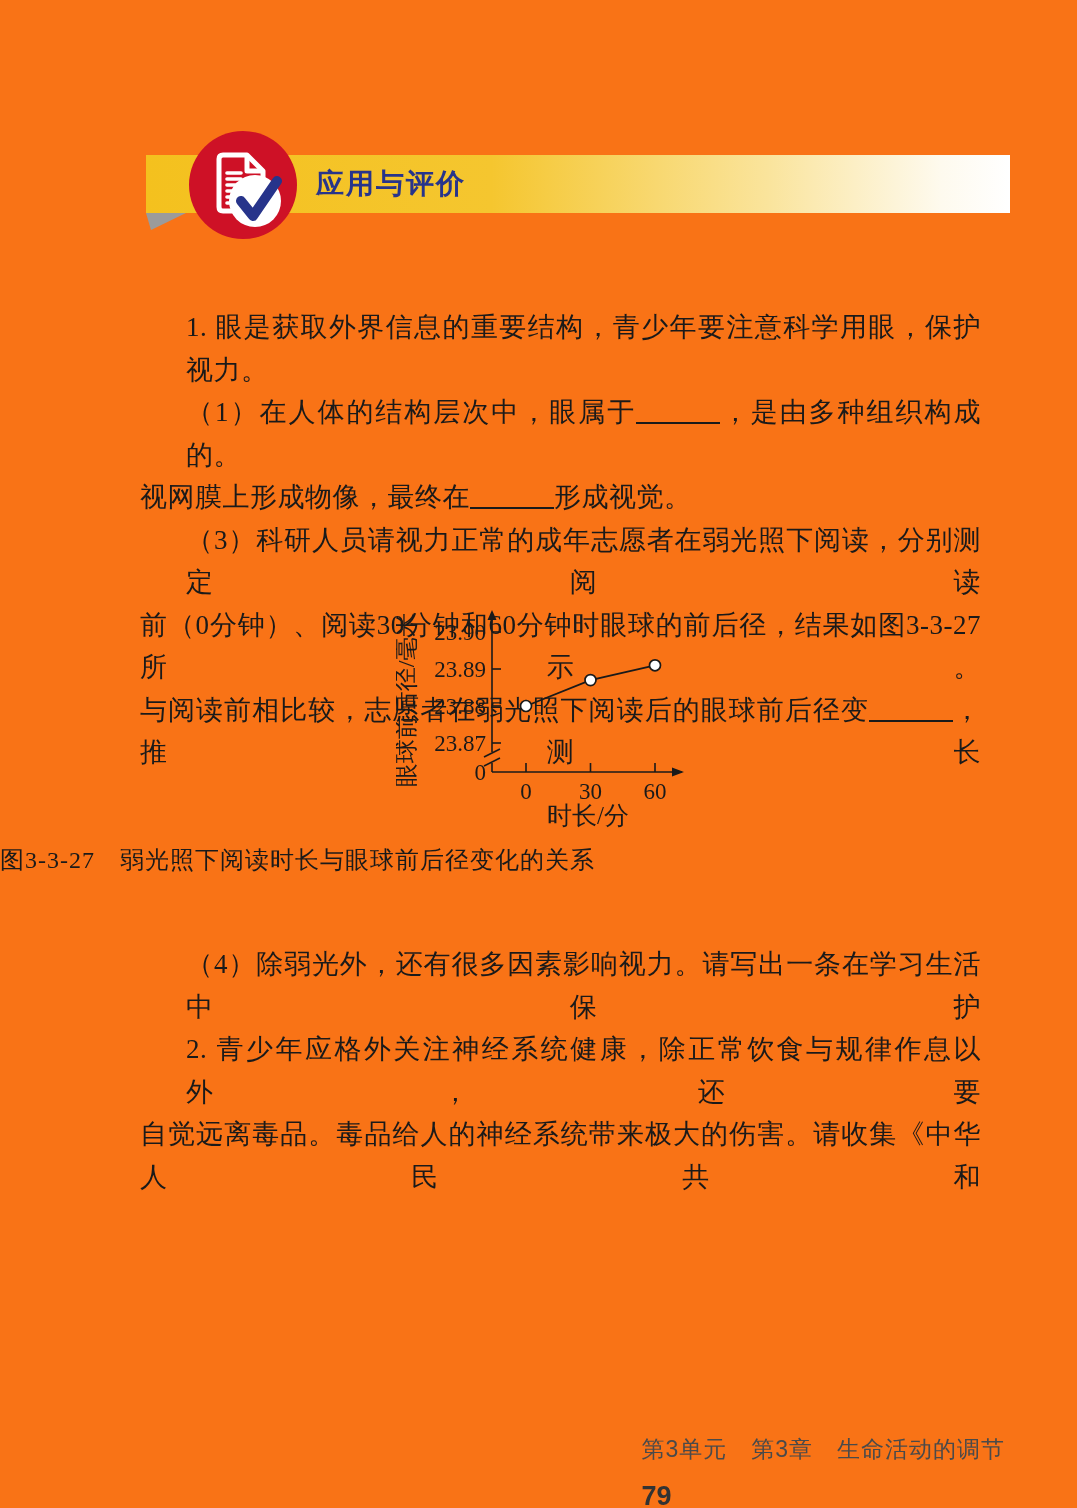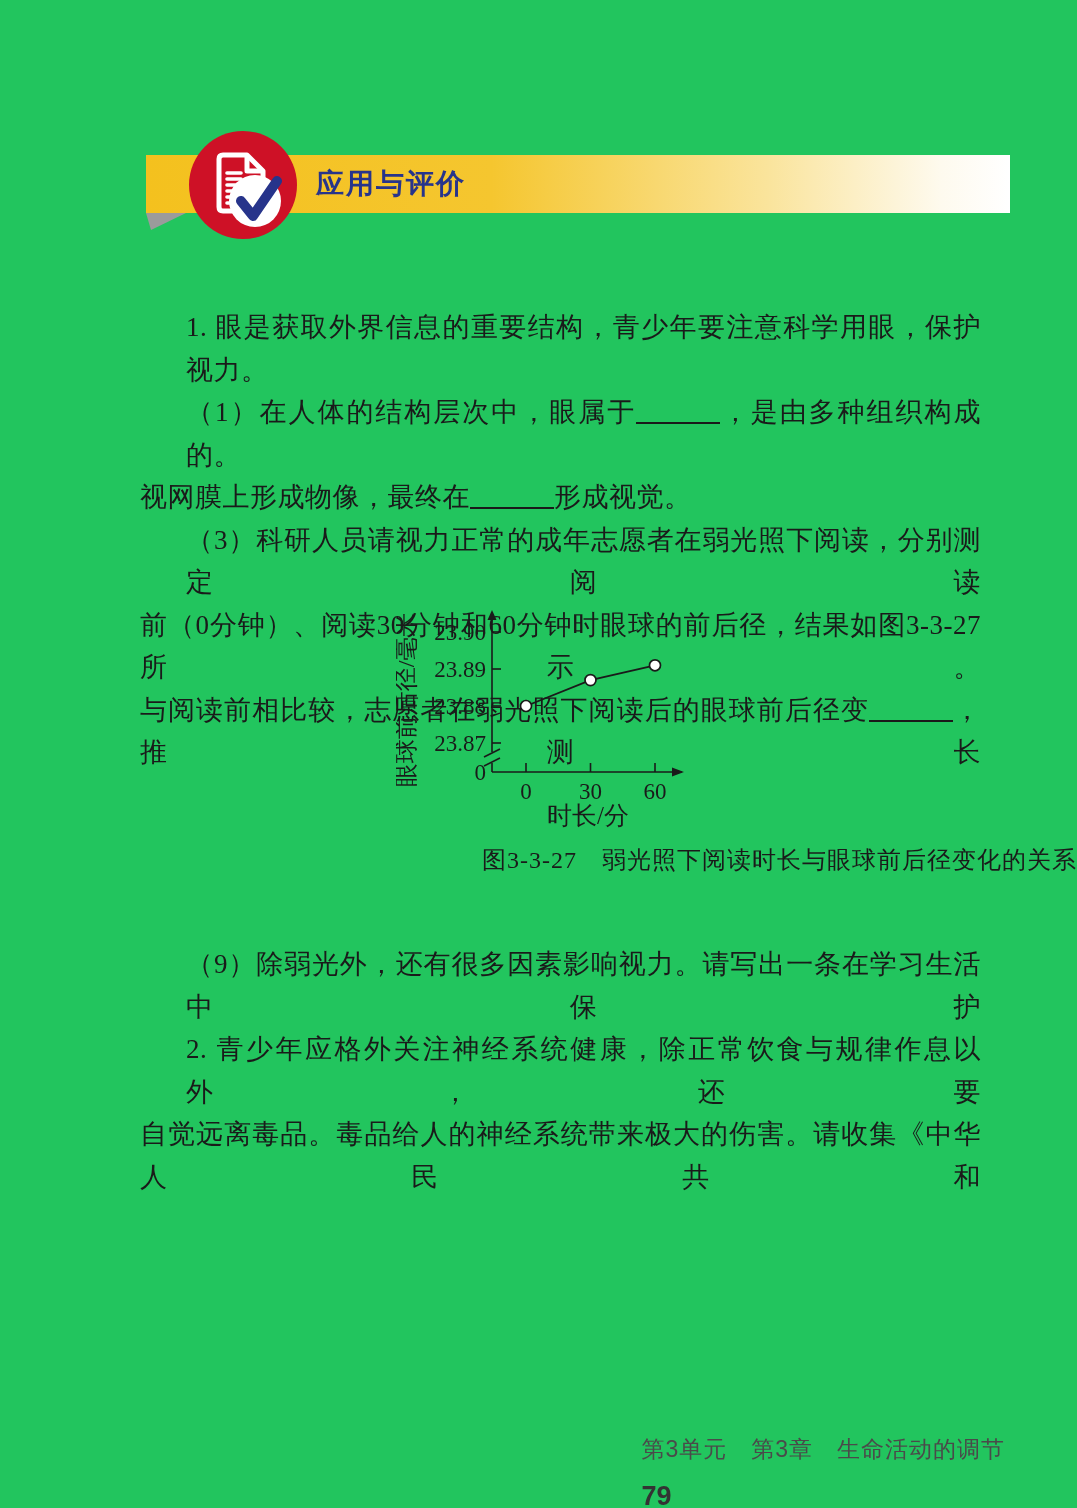--- a/index.html
+++ b/index.html
@@ -3,21 +3,21 @@
 <meta charset="utf-8">
 <style>
   :root{
     --banner-gold:#F4C11E; --badge-red:#CE1126; --accent-blue:#27348B;
     --text-ink:#1a1a1a; --footer-gray:#4a4a4a;
   }
   *{margin:0;padding:0;box-sizing:border-box;}
   html,body{background:#ffffff;}
   .page{
     position:relative; width:1077px; height:1508px; margin:0 auto;
-    background:#22c55e; overflow:hidden;
+    background:#f97316; overflow:hidden;
     font-family:"Liberation Serif","DejaVu Serif",serif; color:var(--text-ink);
   }
   .banner{
     position:absolute; left:146px; top:155px; width:864px; height:58px;
     background:linear-gradient(90deg,var(--banner-gold) 0%,#F5C62F 40%,#FAE49C 72%,#FEFAEE 92%,#FFFFFF 100%);
   }
   .banner-title{
     position:absolute; left:170px; top:0; height:58px; line-height:58px;
     font-family:"Liberation Sans","DejaVu Sans",sans-serif;
     font-size:28px; font-weight:bold; color:var(--accent-blue); letter-spacing:2px;
@@ -33,21 +33,21 @@
   .line{width:100%; text-align:justify; text-align-last:auto;}
   .line.jst{text-align-last:justify;}
   .line.ind{padding-left:46px;}
   .blank{
     display:inline-block; height:2px; background:var(--text-ink);
     vertical-align:baseline; transform:translateY(3px);
   }
   .chart-wrap{position:absolute; left:396px; top:600px; width:300px; height:235px;}
   .caption{
     position:absolute; left:0; top:844px; width:100%;
-    text-align:right; font-size:24px; letter-spacing:1px;
+    text-align:left; font-size:24px; letter-spacing:1px;
   }
   .footer{
     position:absolute; top:1434px; right:92px;
     display:flex; align-items:baseline; gap:16px;
     font-family:"Liberation Sans","DejaVu Sans",sans-serif;
     flex-direction:column;
   }
   .footer-chapter{font-size:23px; color:var(--footer-gray); letter-spacing:1px;}
   .footer-page{font-size:27px; color:#333333; font-weight:bold;margin-left:20px;}
 </style>
@@ -118,21 +118,21 @@
         <circle cx="194.5" cy="80.09999999999464" r="5.5" fill="#ffffff" stroke="#1a1a1a" stroke-width="1.7"></circle>
         <circle cx="259" cy="65.30000000000284" r="5.5" fill="#ffffff" stroke="#1a1a1a" stroke-width="1.7"></circle>
         <text x="18" y="100" font-size="24" text-anchor="middle" fill="#1a1a1a" font-family="&quot;Liberation Serif&quot;,&quot;DejaVu Serif&quot;,serif" transform="rotate(-90 18 100)">眼球前后径/毫米</text>
         <text x="192" y="224" font-size="25" text-anchor="middle" fill="#1a1a1a" font-family="&quot;Liberation Serif&quot;,&quot;DejaVu Serif&quot;,serif">时长/分</text>
       </svg>
   </div>
 
   <div class="caption">图3-3-27　弱光照下阅读时长与眼球前后径变化的关系</div>
 
   <div id="block2" class="textblock">
-      <div class="line jst ind">（9）除弱光外，还有很多因素影响视力。请写出一条在学习生活中保护</div>
+      <div class="line jst ind">（4）除弱光外，还有很多因素影响视力。请写出一条在学习生活中保护</div>
       <div class="line jst ind">2.  青少年应格外关注神经系统健康，除正常饮食与规律作息以外，还要</div>
       <div class="line jst">自觉远离毒品。毒品给人的神经系统带来极大的伤害。请收集《中华人民共和</div>
     </div>
 
   <div class="footer">
     <span class="footer-chapter">第3单元　第3章　生命活动的调节</span>
     <span class="footer-page">79</span>
   </div>
 
 </div>

